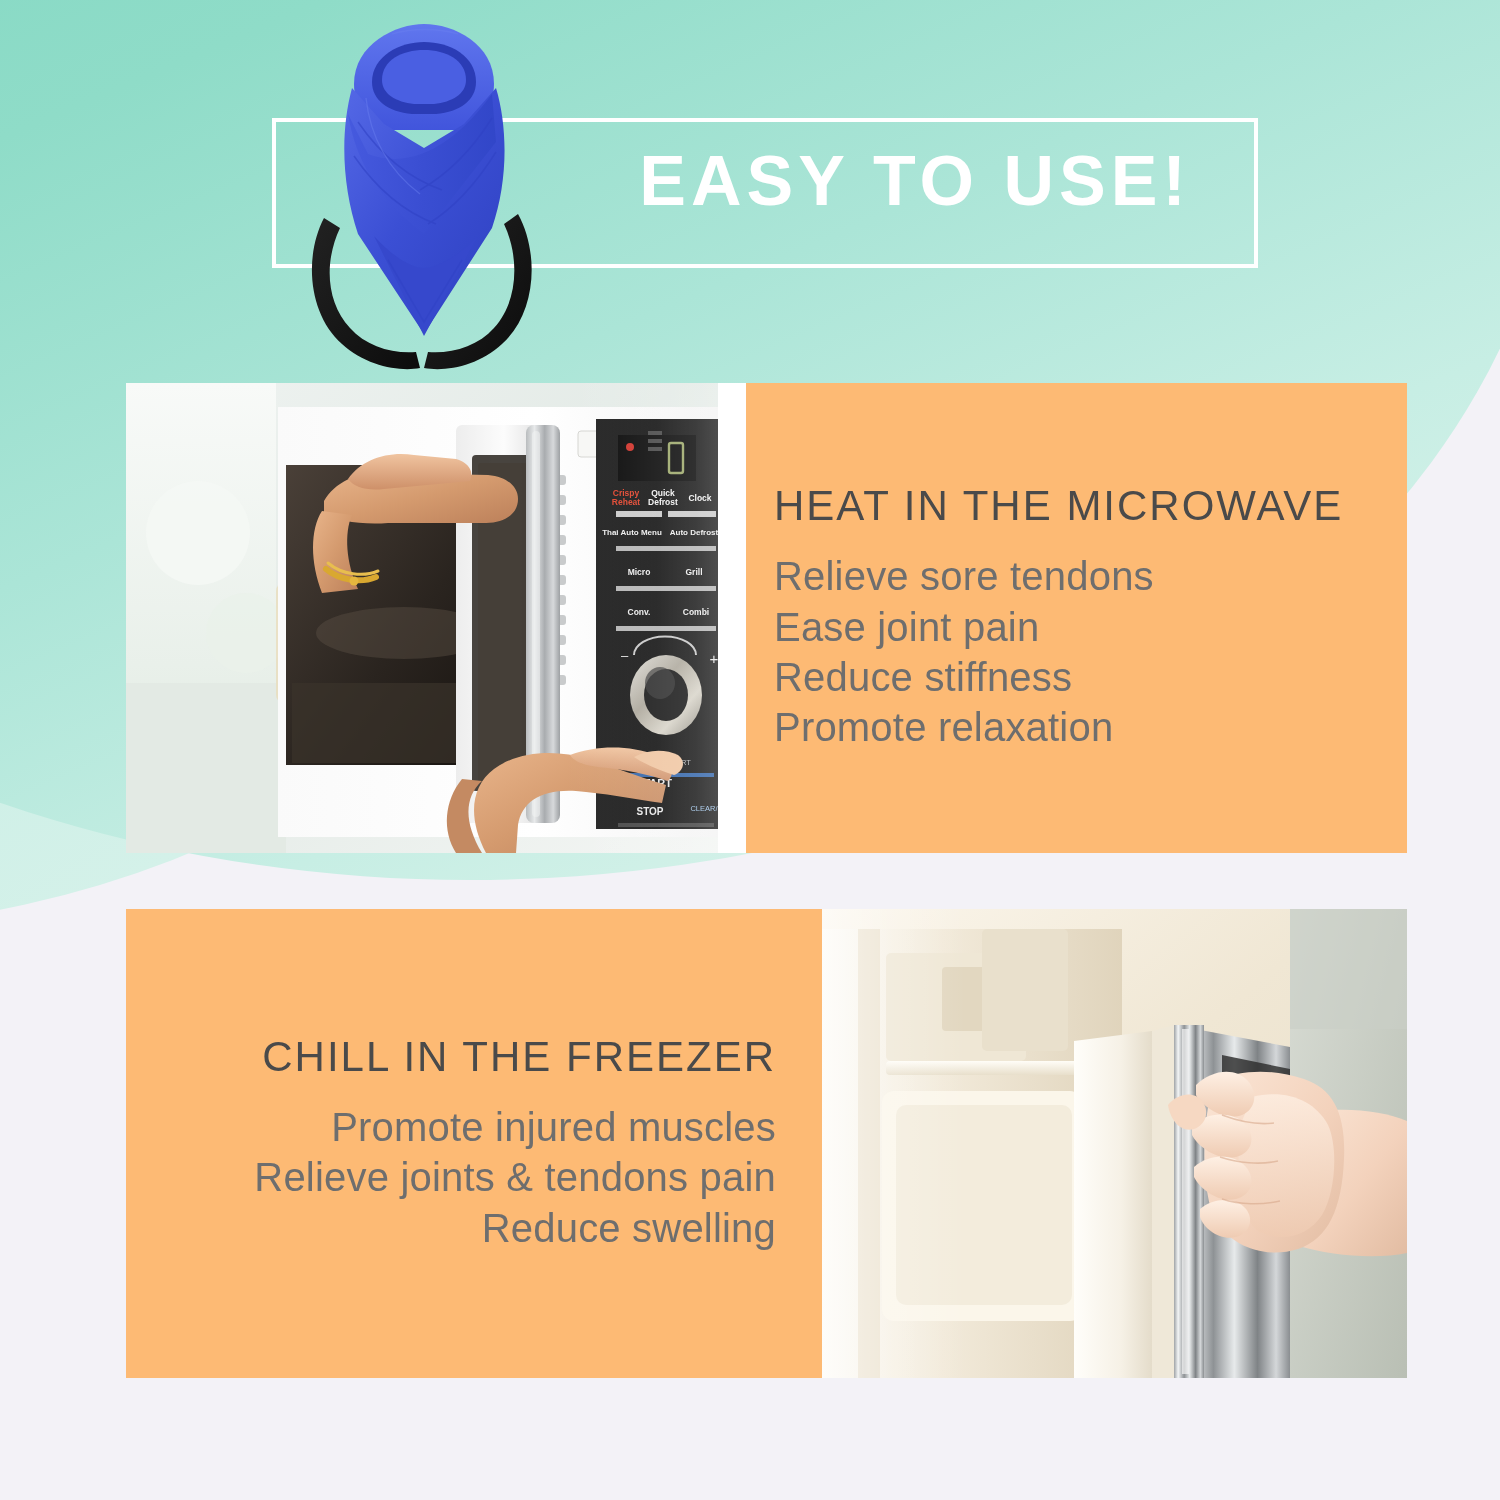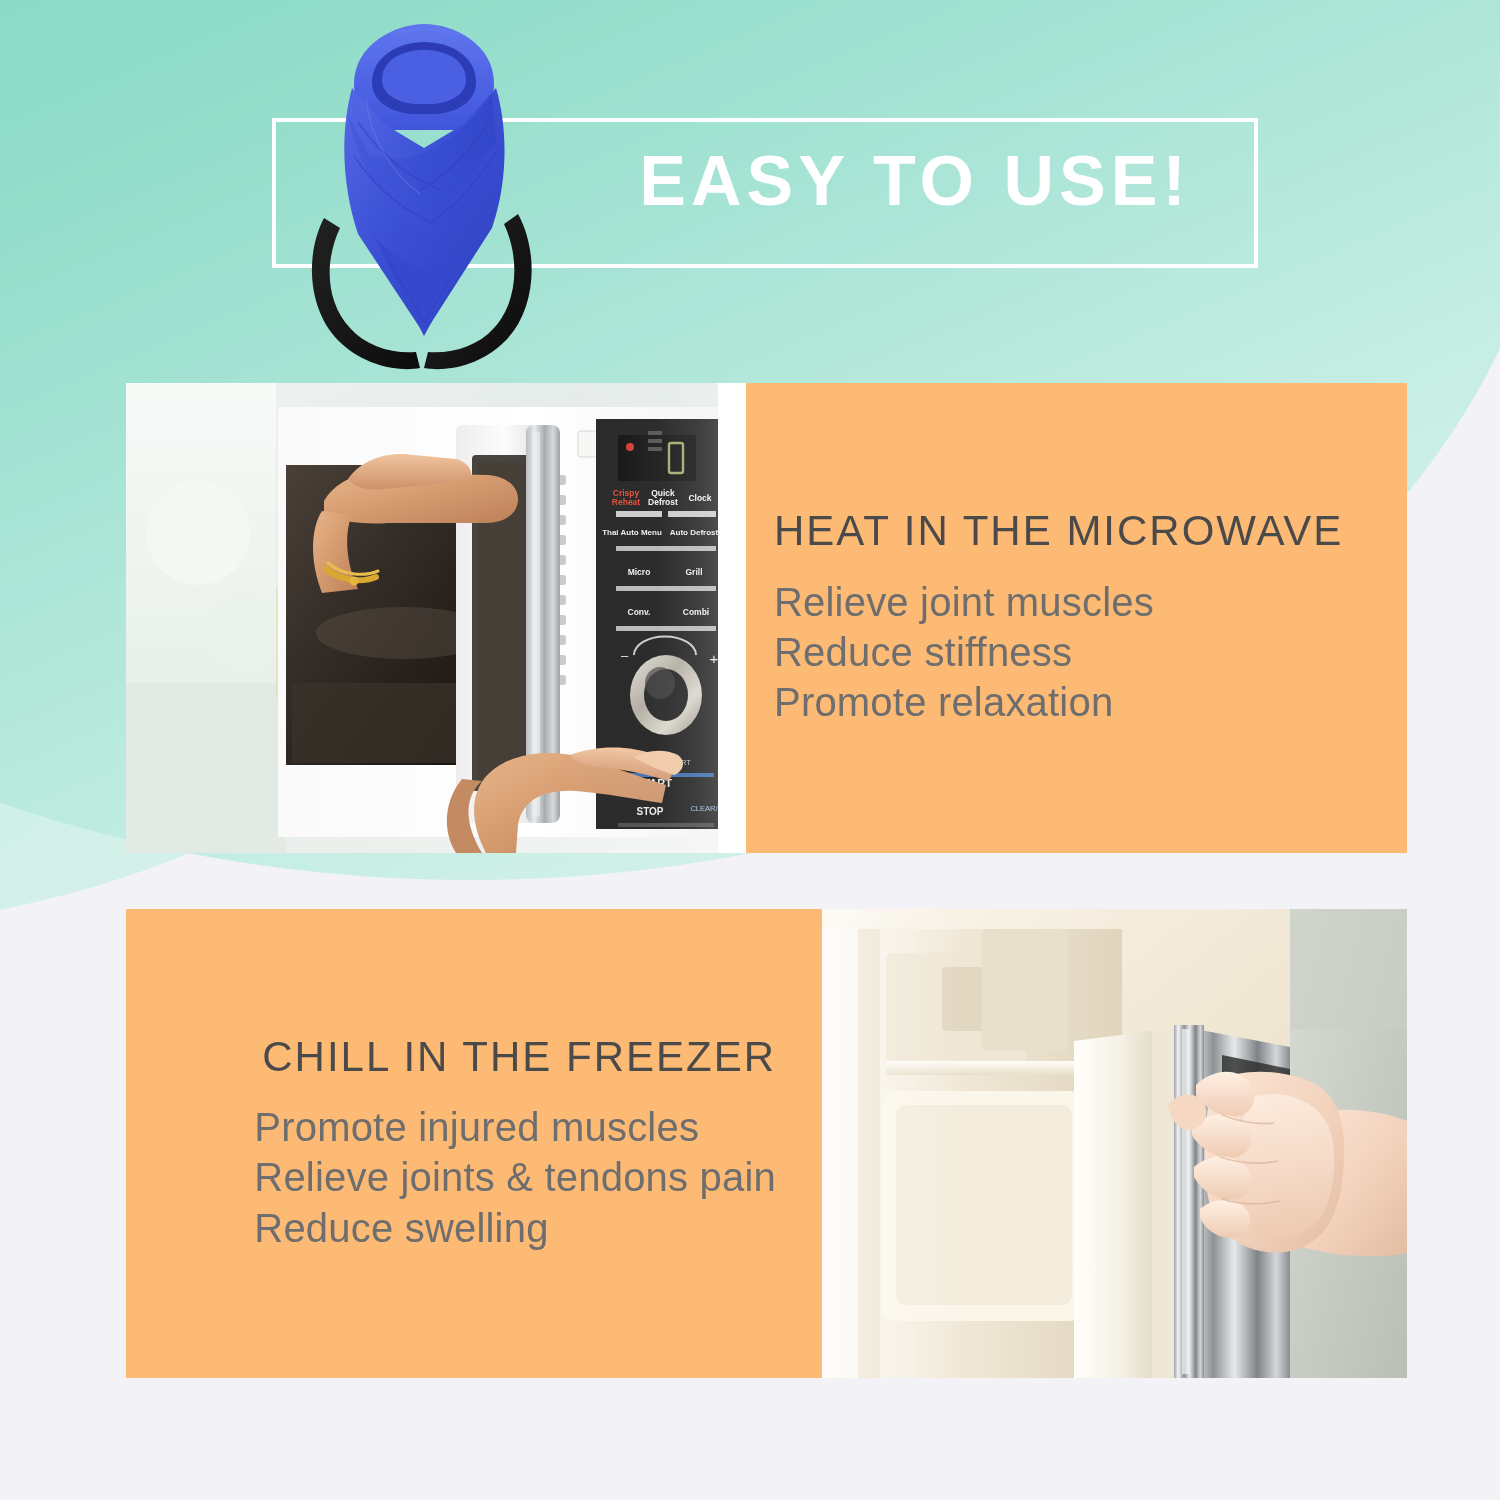--- a/index.html
+++ b/index.html
@@ -79,21 +79,21 @@
   #card-heat   { left:126px; top:383px;  width:1281px; height:470px; }
   #card-chill  { left:126px; top:909px;  width:1281px; height:469px; }
 
   .card-photo { position:relative; overflow:hidden; flex:0 0 auto; }
   .card-text  { flex:1 1 auto; display:flex; flex-direction:column; justify-content:center; }
 
   #card-heat  .card-photo { width:620px; height:100%; }
   #card-heat  .card-text  { padding-left:28px; padding-right:20px; align-items:flex-start; text-align:left; }
 
   #card-chill .card-photo { width:585px; height:100%; order:2; }
-  #card-chill .card-text  { order:1; padding-left:24px; padding-right:46px; align-items:flex-end; }
+  #card-chill .card-text  { order:1; padding-left:24px; padding-right:46px; align-items:flex-end; text-align:right; }
 
   .card-heading {
     color:#4A4A4A;
     font-size:42px;
     font-weight:400;
     letter-spacing:2.0px;
     line-height:1.1;
     margin-bottom:22px;
     white-space:nowrap;
   }
@@ -356,21 +356,22 @@
       </g>
 
       <rect x="440" y="0" width="180" height="470" fill="url(#whiteFade)" opacity="0.28"></rect>
       <rect x="592" y="0" width="28" height="470" fill="#FFFFFF"></rect>
     </svg>
   </div>
 
   <div class="card-text">
     <div class="card-heading">HEAT IN THE MICROWAVE</div>
     <ul class="bullets">
-      <li>Relieve joint muscles</li>
+      <li>Relieve sore tendons</li>
+      <li>Ease joint pain</li>
       <li>Reduce stiffness</li>
       <li>Promote relaxation</li>
     </ul>
   </div>
 </div>
 
 <div class="card" id="card-chill">
 
   <div class="card-text">
     <div class="card-heading">CHILL IN THE FREEZER</div>

